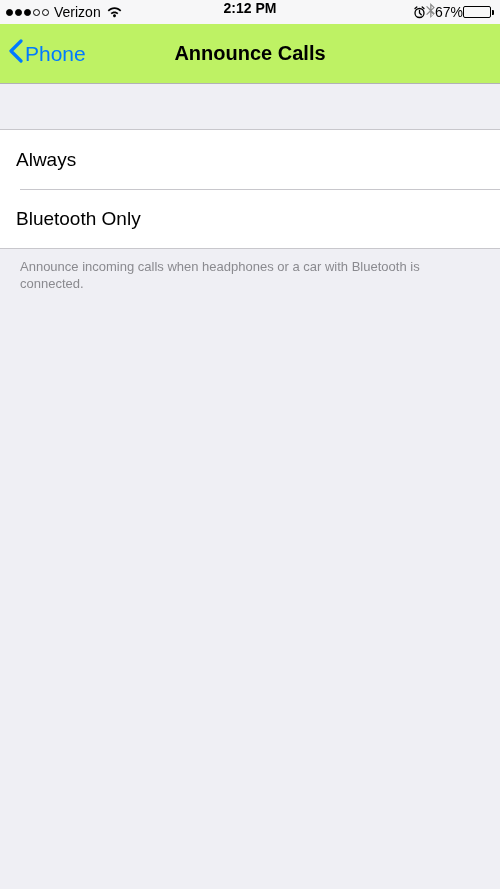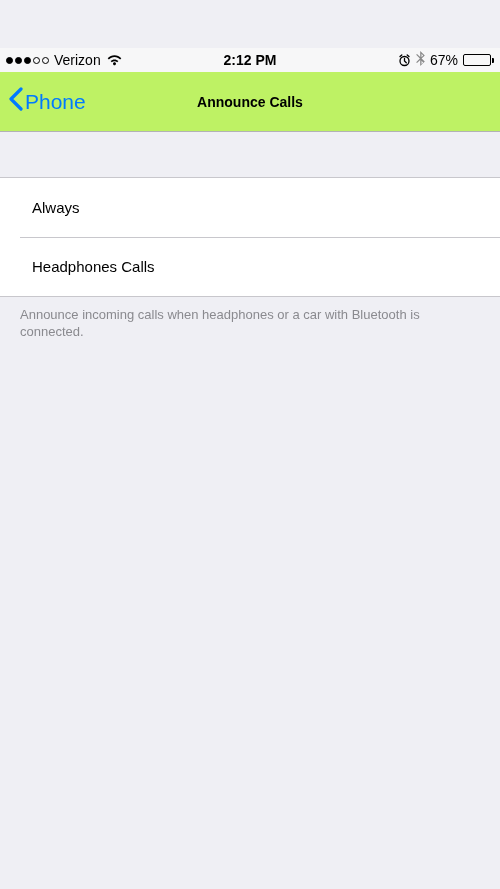--- a/index.html
+++ b/index.html
@@ -1,44 +1,44 @@
 <!DOCTYPE html>
 <html><head>
 <meta charset="utf-8">
 <style>
   * { margin: 0; padding: 0; box-sizing: border-box; }
   html, body { width: 500px; height: 889px; font-family: -apple-system, "Helvetica Neue", Helvetica, Arial, sans-serif; background: #efeff4; overflow: hidden; }
 
-  .status-bar { height: 24px; display: flex; align-items: center; justify-content: space-between; padding: 0 6px; font-size: 14px; font-weight: 500; color: #000; background: #f7f7f8; margin-top: 48px; }
+  .status-bar { height: 24px; display: flex; justify-content: space-between; padding: 0 6px; font-size: 14px; font-weight: 500; color: #000; background: #f7f7f8; }
   .status-left { display: flex; align-items: center; gap: 5px; }
   .status-center { position: absolute; left: 50%; transform: translateX(-50%); font-weight: 600; }
-  .status-right { display: flex; align-items: center; gap: 5px; }
+  .status-right { display: flex; align-items: center; }
 
   .signal-dots { display: flex; gap: 2px; align-items: center; }
   .dot { width: 7px; height: 7px; border-radius: 50%; border: 1px solid #000; }
   .dot.filled { background: #000; }
 
   .wifi-icon svg { display: block; }
   .alarm-icon svg { display: block; }
   .bt-icon { color: #888; }
 
   .battery { display: flex; align-items: center; gap: 1px; }
   .battery-body { width: 28px; height: 12px; border: 1px solid #000; border-radius: 2px; position: relative; padding: 1px; }
   .battery-fill { height: 100%; background: #ffcc00; border-radius: 1px; }
   .battery-cap { width: 2px; height: 5px; background: #000; border-radius: 0 1px 1px 0; }
 
   .nav-bar { height: 60px; background: #bef264; border-bottom: 1px solid #b2b2b5; display: flex; align-items: center; position: relative; }
   .back-btn { display: flex; align-items: center; color: #007aff; font-size: 21px; padding-left: 8px; cursor: pointer; }
   .back-chevron { margin-right: 2px; }
-  .nav-title { position: absolute; left: 50%; transform: translateX(-50%); font-size: 14px; font-weight: 600; color: #000; text-align: right; }
+  .nav-title { position: absolute; left: 50%; transform: translateX(-50%); font-size: 20px; font-weight: 600; color: #000; text-align: right; }
 
   .spacer-top { height: 45px; }
 
   .list { background: #fff; border-top: 1px solid #c8c7cc; border-bottom: 1px solid #c8c7cc; }
-  .row { height: 59px; display: flex; align-items: center; justify-content: space-between; padding: 0 32px; font-size: 15px; color: #000; cursor: pointer; position: relative; }
+  .row { height: 59px; display: flex; align-items: center; justify-content: space-between; padding: 0 16px; font-size: 19px; color: #000; cursor: pointer; position: relative; }
   .row + .row::before { content: ""; position: absolute; top: 0; left: 20px; right: 0; height: 1px; background: #c8c7cc; }
   .check { color: #007aff; }
 
   .footer-text { padding: 10px 20px; font-size: 13px; color: #8a8a8f; line-height: 1.3; }
 </style>
 </head>
 <body>
 
 <div class="status-bar">
   <div class="status-left">
@@ -90,17 +90,17 @@
   <div class="nav-title">Announce Calls</div>
 </div>
 
 <div class="spacer-top"></div>
 
 <div class="list">
   <div class="row">
     <span>Always</span>
   </div>
   <div class="row">
-    <span>Headphones Calls</span>
+    <span>Bluetooth Only</span>
   </div>
 </div>
 
 <div class="footer-text">Announce incoming calls when headphones or a car with Bluetooth is connected.</div>
 
 </body></html>

